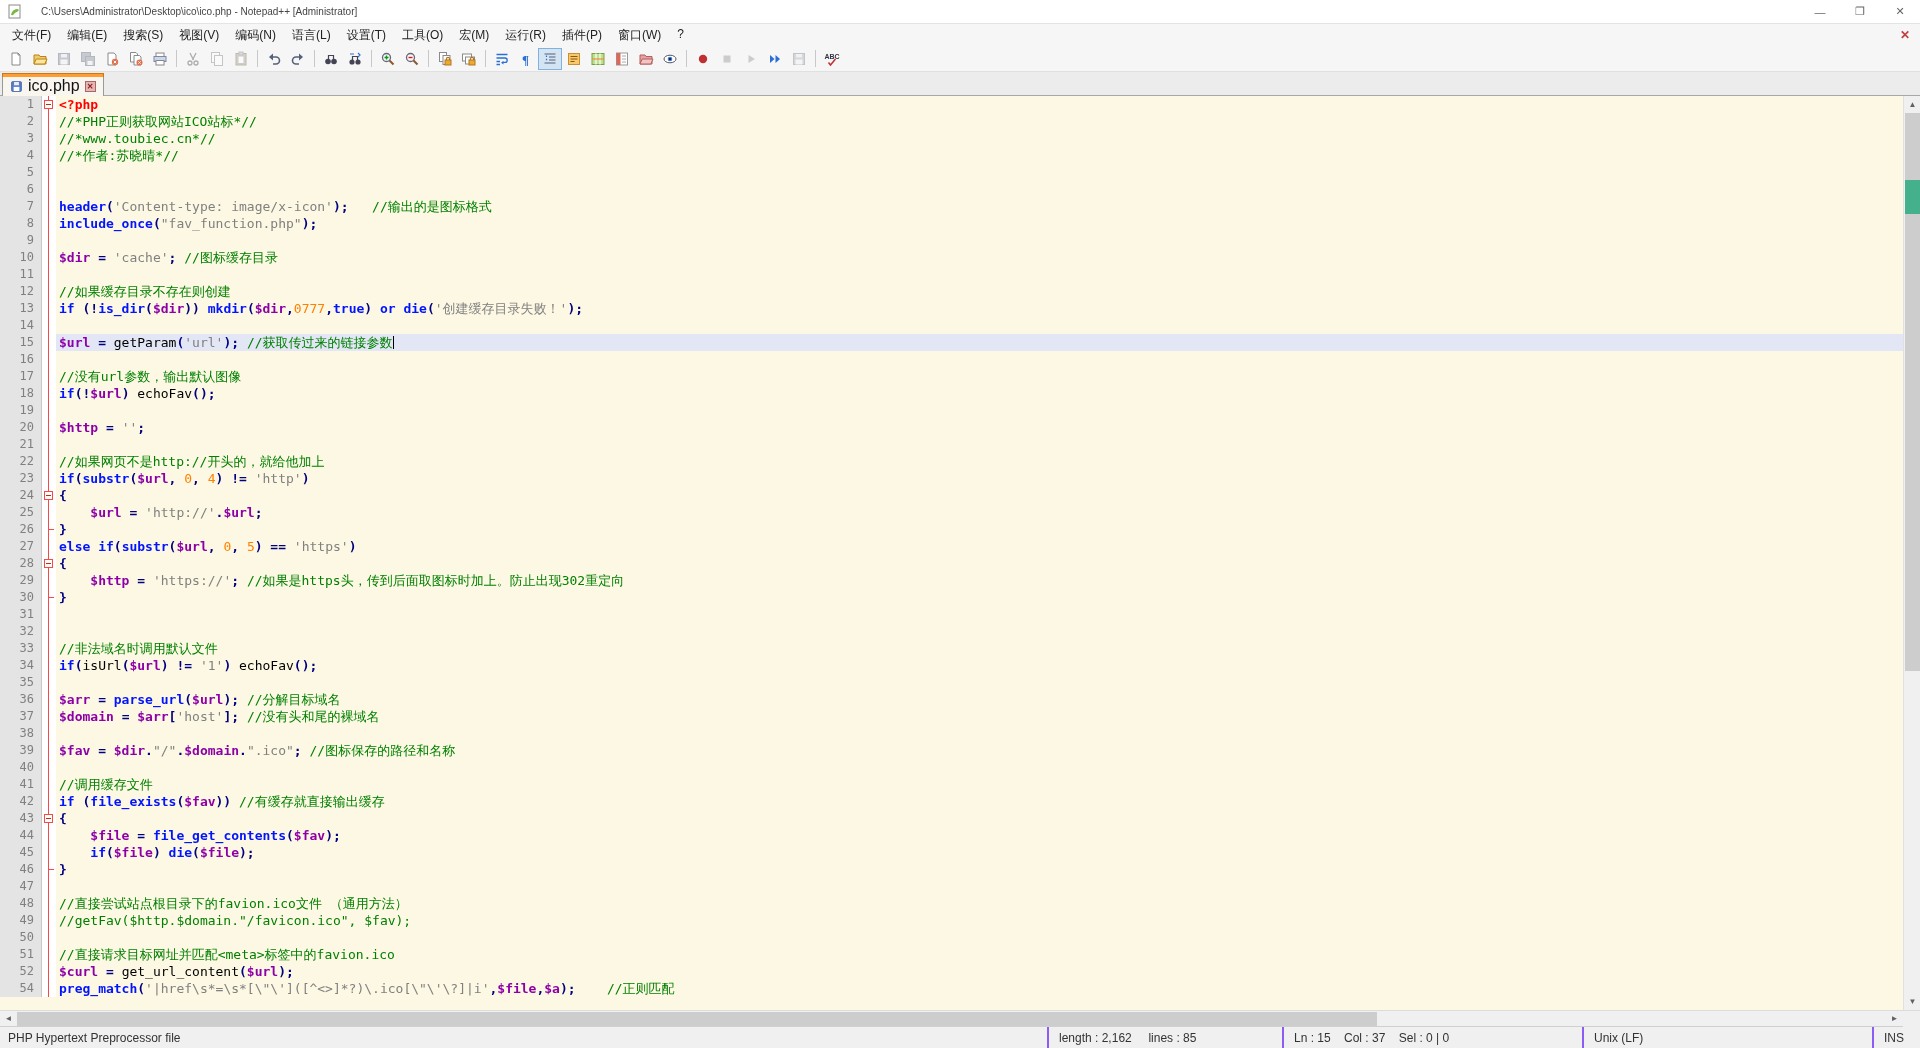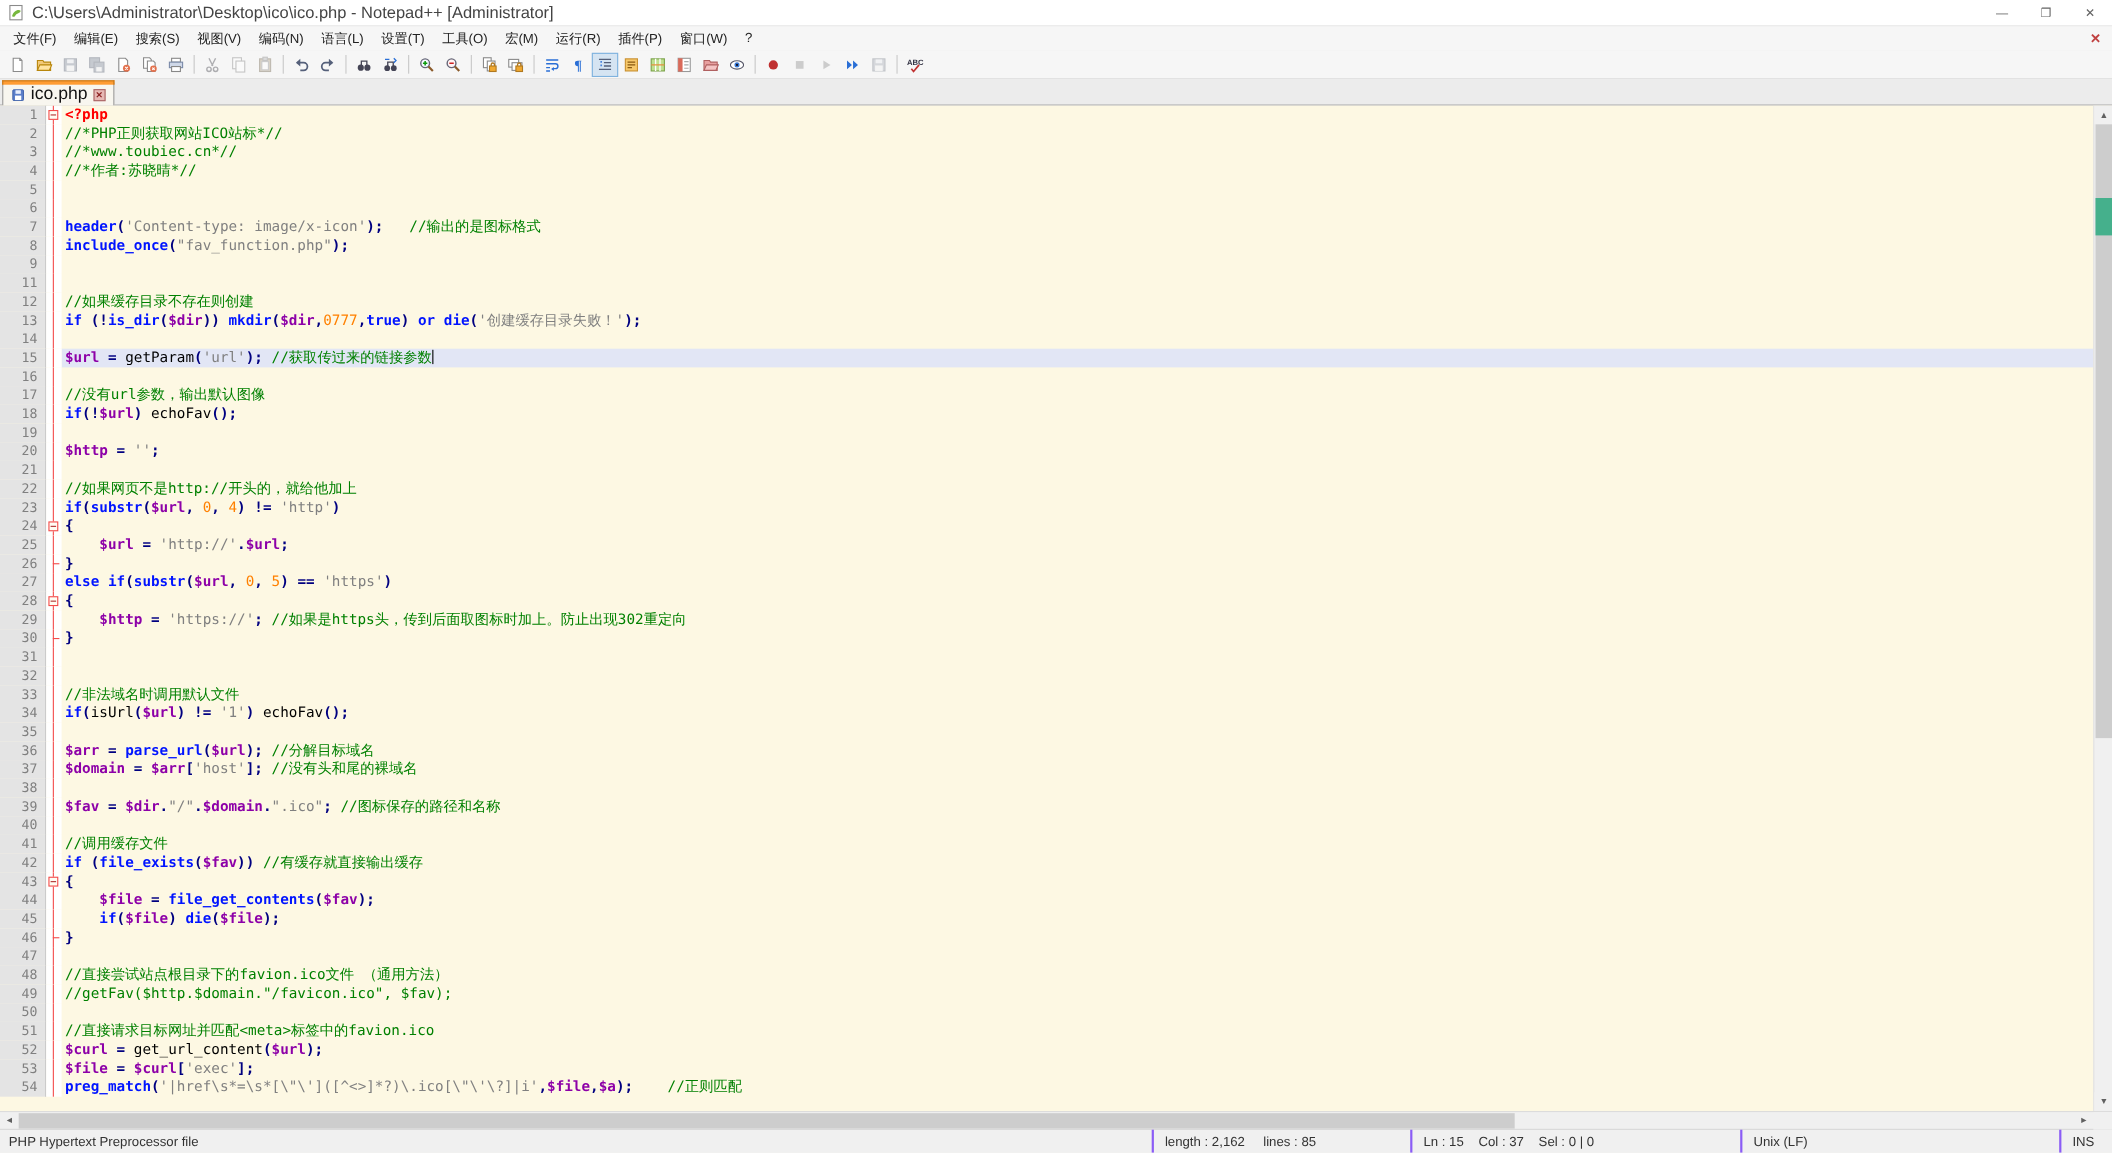--- a/index.html
+++ b/index.html
@@ -3,21 +3,21 @@
 <meta charset="utf-8">
 <style>
   * { box-sizing: border-box; margin: 0; padding: 0; }
   html,body { width:1920px; height:1048px; overflow:hidden; }
   body { font-family:"Liberation Sans", sans-serif; font-size:12px; background:#f0f0f0; }
   .window { position:relative; width:1920px; height:1048px; background:#f0f0f0; display:flex; flex-direction:column; }
 
   
   .titlebar { height:24px; background:#ffffff; display:flex; align-items:center; border-bottom:1px solid #e4e4e4; }
   .titlebar .appicon { width:16px; height:16px; margin:0 6px 0 7px; flex:none; }
-  .titlebar .title { color:#444; font-size:15px; white-space:pre; }
+  .titlebar .title { color:#444; font-size:10px; white-space:pre;margin-left:12px; }
   .titlebar .spacer { flex:1; }
   .winbtn { width:40px; height:24px; display:flex; align-items:center; justify-content:center;
             color:#666; font-size:11px; border:none; background:transparent; cursor:default; }
 
   
   .menubar { height:22px; background:#f6f6f6; display:flex; align-items:center; padding-left:4px; }
   .menu-item { padding:3px 8px; color:#222; white-space:pre; }
   .menubar .spacer { flex:1; }
   .menubar-close { color:#c04040; font-weight:bold; font-size:12px; padding:0 10px; }
 
@@ -416,20 +416,27 @@
           <span class="codecell"><span class="tk-k">include_once</span><span class="tk-o">(</span><span class="tk-s">"fav_function.php"</span><span class="tk-o">);</span></span>
         </div>
         <div class="row">
           <span class="ln">9</span>
           <span class="fold">
             <span class="fline"></span>
           </span>
           <span class="codecell"></span>
         </div>
         <div class="row">
+          <span class="ln">10</span>
+          <span class="fold">
+            <span class="fline"></span>
+          </span>
+          <span class="codecell"><span class="tk-v">$dir</span><span class="tk-d"> </span><span class="tk-o">=</span><span class="tk-d"> </span><span class="tk-s">'cache'</span><span class="tk-o">;</span><span class="tk-d"> </span><span class="tk-c">//图标缓存目录</span></span>
+        </div>
+        <div class="row">
           <span class="ln">11</span>
           <span class="fold">
             <span class="fline"></span>
           </span>
           <span class="codecell"></span>
         </div>
         <div class="row">
           <span class="ln">12</span>
           <span class="fold">
             <span class="fline"></span>
@@ -720,27 +727,20 @@
             <span class="fline"></span>
           </span>
           <span class="codecell"><span class="tk-c">//直接请求目标网址并匹配&lt;meta&gt;标签中的favion.ico</span></span>
         </div>
         <div class="row">
           <span class="ln">52</span>
           <span class="fold">
             <span class="fline"></span>
           </span>
           <span class="codecell"><span class="tk-v">$curl</span><span class="tk-d"> </span><span class="tk-o">=</span><span class="tk-d"> </span><span class="tk-d">get_url_content</span><span class="tk-o">(</span><span class="tk-v">$url</span><span class="tk-o">);</span></span>
-        </div>
-        <div class="row">
-          <span class="ln">53</span>
-          <span class="fold">
-            <span class="fline"></span>
-          </span>
-          <span class="codecell"><span class="tk-v">$file</span><span class="tk-d"> </span><span class="tk-o">=</span><span class="tk-d"> </span><span class="tk-v">$curl</span><span class="tk-o">[</span><span class="tk-s">'exec'</span><span class="tk-o">];</span></span>
         </div>
         <div class="row">
           <span class="ln">54</span>
           <span class="fold">
             <span class="fline"></span>
           </span>
           <span class="codecell"><span class="tk-k">preg_match</span><span class="tk-o">(</span><span class="tk-s">'|href\s*=\s*[\"\']([^&lt;&gt;]*?)\.ico[\"\'\?]|i'</span><span class="tk-o">,</span><span class="tk-v">$file</span><span class="tk-o">,</span><span class="tk-v">$a</span><span class="tk-o">);</span><span class="tk-d">    </span><span class="tk-c">//正则匹配</span></span>
         </div>
       </div>
     <div class="vscroll">

